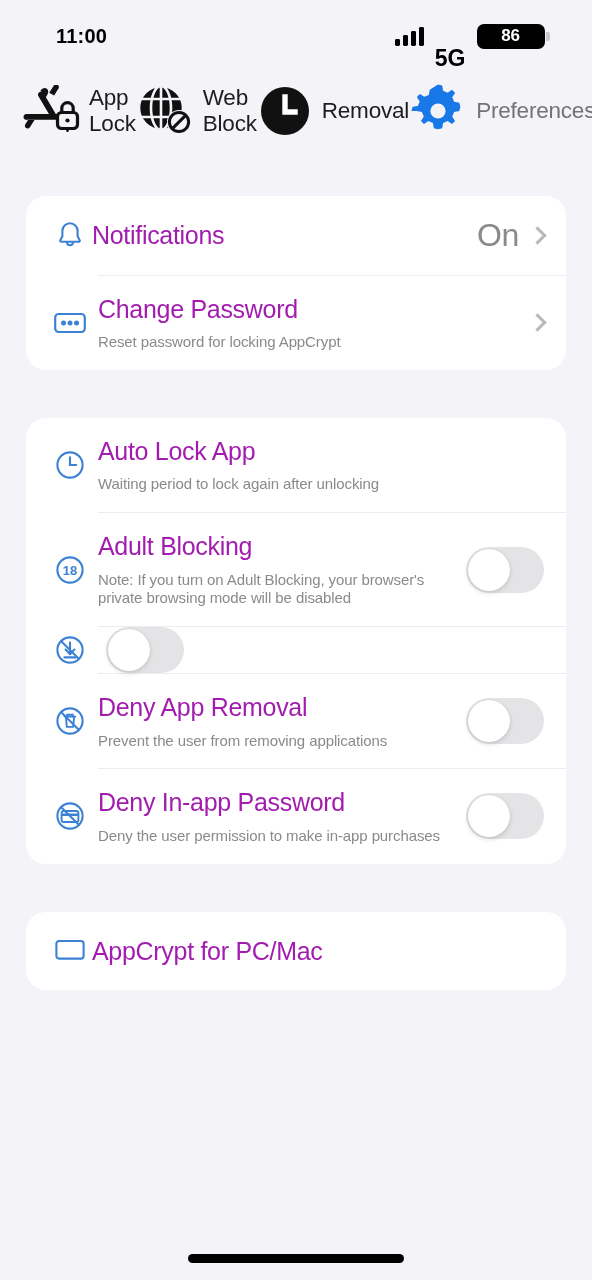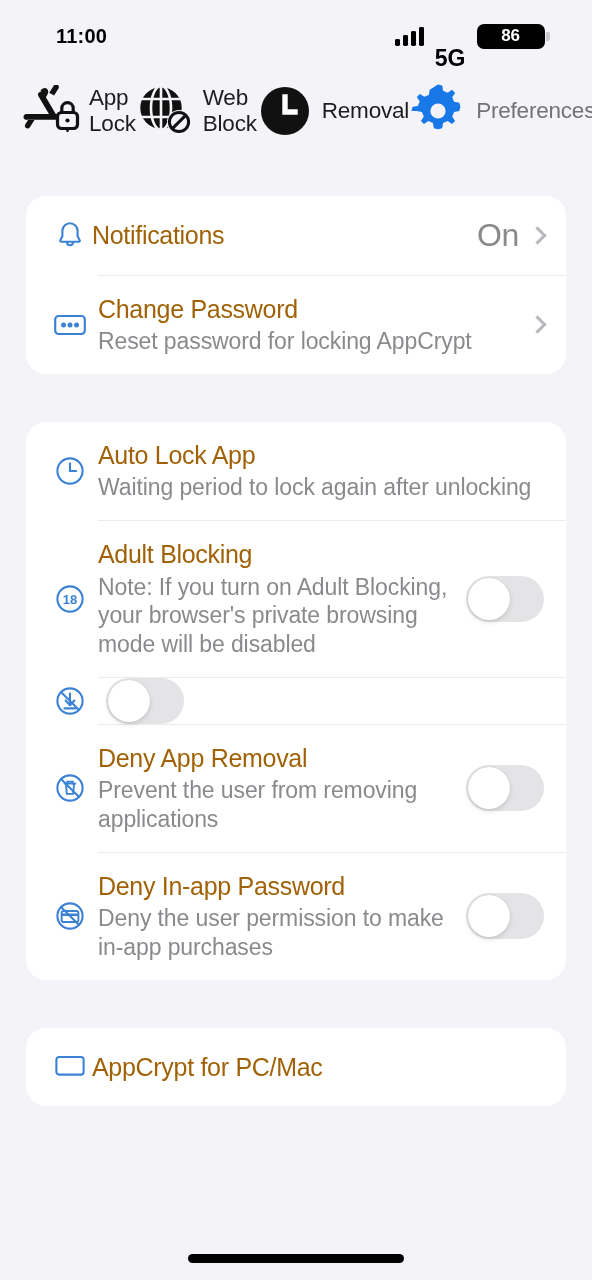--- a/index.html
+++ b/index.html
@@ -51,24 +51,24 @@
   .card.first { margin-top:56px; }
   .card.second { margin-top:48px; }
   .card.third { margin-top:48px; }
 
   .row { display:flex; align-items:flex-start; padding:0 22px; position:relative; }
   .row-ico {
     width:44px; flex:0 0 44px; display:flex; align-items:center;
     justify-content:center; align-self:center;
   }
   .row-body { flex:1; padding:18px 0 18px 6px; min-width:0; }
-  .row-title { font-size:25px; color:#a16207; letter-spacing:-.3px; line-height:1.22; }
+  .row-title { font-size:25px; color:#a21caf; letter-spacing:-.3px; line-height:1.22; }
   .row-sub {
-    font-size:23px; color:#8a8a8e; line-height:1.25;
-    margin-top:3px; letter-spacing:-.1px;
+    font-size:15px; color:#8a8a8e; line-height:1.25;
+    margin-top:9px; letter-spacing:-.1px;
   }
   .row-value {
     font-size:32px; color:#8a8a8e; align-self:center;
     white-space:nowrap; padding-left:12px; letter-spacing:-.3px;
   }
   .chev {
     align-self:center; margin-left:12px; width:13px; height:13px;
     border-right:3px solid #b8b8bd; border-bottom:3px solid #b8b8bd;
     transform:rotate(-45deg); flex:0 0 13px;
   }

